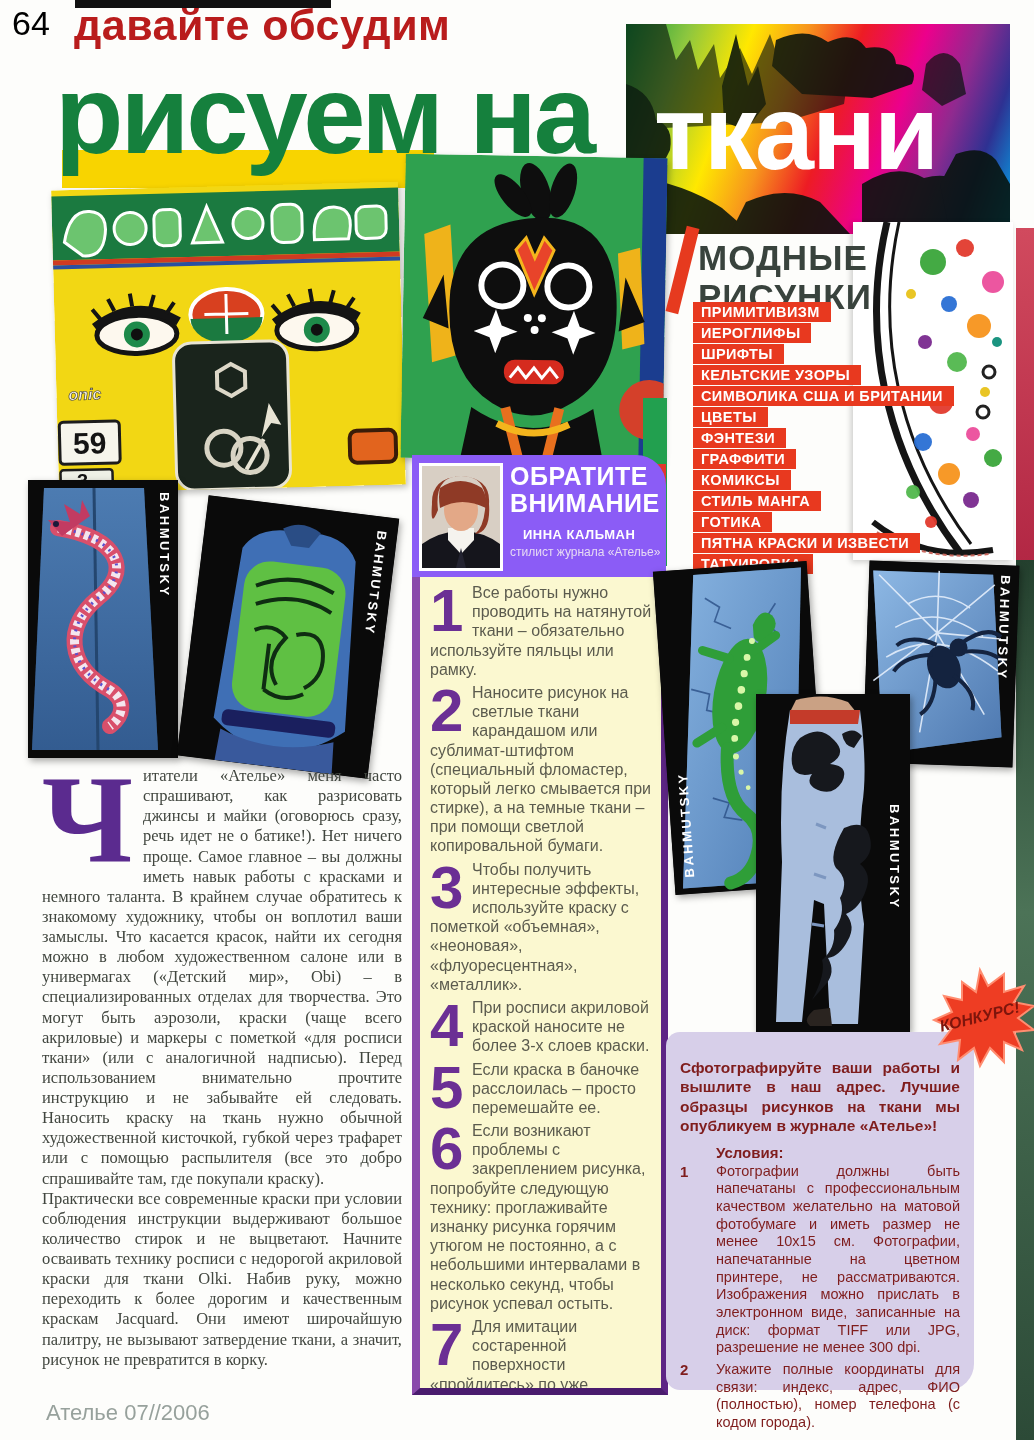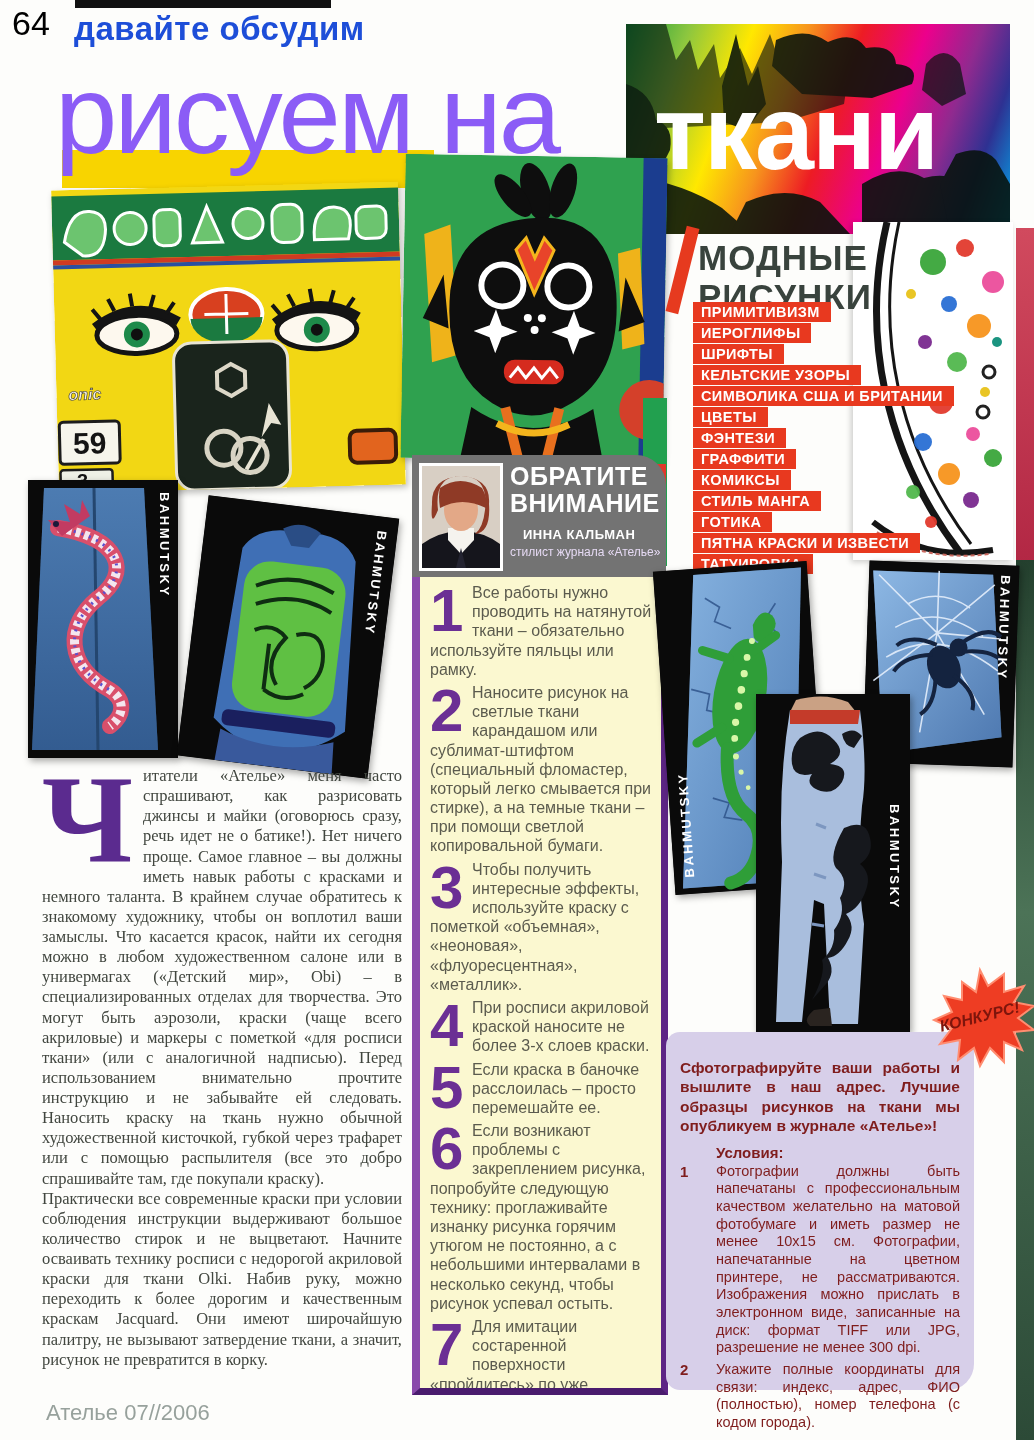--- a/index.html
+++ b/index.html
@@ -3,23 +3,23 @@
 <meta charset="utf-8">
 <style>
   html,body{margin:0;padding:0;background:#777;}
   .page{position:relative;width:1034px;height:1440px;background:#fdfdfb;overflow:hidden;
         font-family:"Liberation Sans",sans-serif;margin:0 auto;}
   .abs{position:absolute;}
 
   
   .topbar{left:75px;top:0;width:256px;height:8px;background:#111;}
   .pagenum{left:12px;top:4px;font-size:34px;color:#000000;font-weight:300;}
-  .section{left:74px;top:10px;font-size:33px;font-weight:bold;color:#1d4ed8;letter-spacing:.5px;}
+  .section{left:74px;top:1px;font-size:43px;font-weight:bold;color:#b91c1c;letter-spacing:.5px;}
   .yellowbar{left:62px;top:150px;width:372px;height:38px;background:#f8d400;}
-  .bigtitle{left:55px;top:50px;font-size:112px;font-weight:normal;color:#8b5cf6;letter-spacing:-3px;}
+  .bigtitle{left:55px;top:50px;font-size:112px;font-weight:bold;color:#15803d;letter-spacing:-3px;}
 
   
   .rainbow{left:626px;top:24px;width:384px;height:210px;
     background:linear-gradient(110deg,#169a3f 0%,#8cc63f 14%,#ffe800 28%,#f7941d 40%,#ed1c24 52%,#ec008c 66%,#8f2a8f 78%,#2e3192 88%,#00aeef 100%);}
   .rainbow svg{position:absolute;left:0;top:0;}
   .tkani{position:absolute;left:28px;top:48px;font-size:106px;font-weight:bold;color:#fff;letter-spacing:-2px;}
 
   
   .truck{left:55px;top:186px;width:347px;height:303px;transform:rotate(-1.5deg);box-shadow:2px 3px 6px rgba(0,0,0,.25);}
   .mask{left:403px;top:156px;width:262px;height:304px;transform:rotate(1deg);box-shadow:2px 3px 6px rgba(0,0,0,.25);}
@@ -38,21 +38,21 @@
   .ph-tribal{left:756px;top:694px;width:154px;height:338px;}
 
   
   .fash-head{left:698px;top:238px;font-size:35px;line-height:39px;font-weight:bold;color:#39433d;letter-spacing:1px;}
   .red-diag{left:676px;top:226px;width:13px;height:88px;background:#e63a1f;transform:rotate(14deg);}
   .redlist{left:693px;top:302px;}
   .redlist .bar{display:table;background:#e8391f;color:#fff;font-weight:bold;font-size:14.5px;
      letter-spacing:.4px;padding:2px 11px 2px 8px;margin-bottom:1px;white-space:nowrap;}
 
   
-  .notebox{left:412px;top:455px;width:254px;height:122px;background:#737373;border-radius:0 30px 0 0;}
+  .notebox{left:412px;top:455px;width:254px;height:122px;background:#8b5cf6;border-radius:0 30px 0 0;}
   .portrait{position:absolute;left:7px;top:8px;width:78px;height:102px;background:#fff;padding:3px;}
   .note-title{position:absolute;left:98px;top:8px;color:#fff;font-weight:bold;font-size:25px;line-height:27px;letter-spacing:.5px;}
   .note-name{position:absolute;left:98px;top:72px;color:#fff;font-weight:bold;font-size:13px;letter-spacing:.5px;padding-left:13px;}
   .note-role{position:absolute;left:98px;top:90px;color:#e6daf4;font-size:12px;}
 
   
   .tipsbox{left:412px;top:577px;width:256px;height:818px;box-sizing:border-box;background:#fbf8d0;
      border-left:8px solid #8a4aab;border-right:7px solid #5d2585;border-bottom:7px solid #4a1c6e;
      padding:6px 9px 4px 10px;overflow:hidden;}
   .tip{clear:both;}

